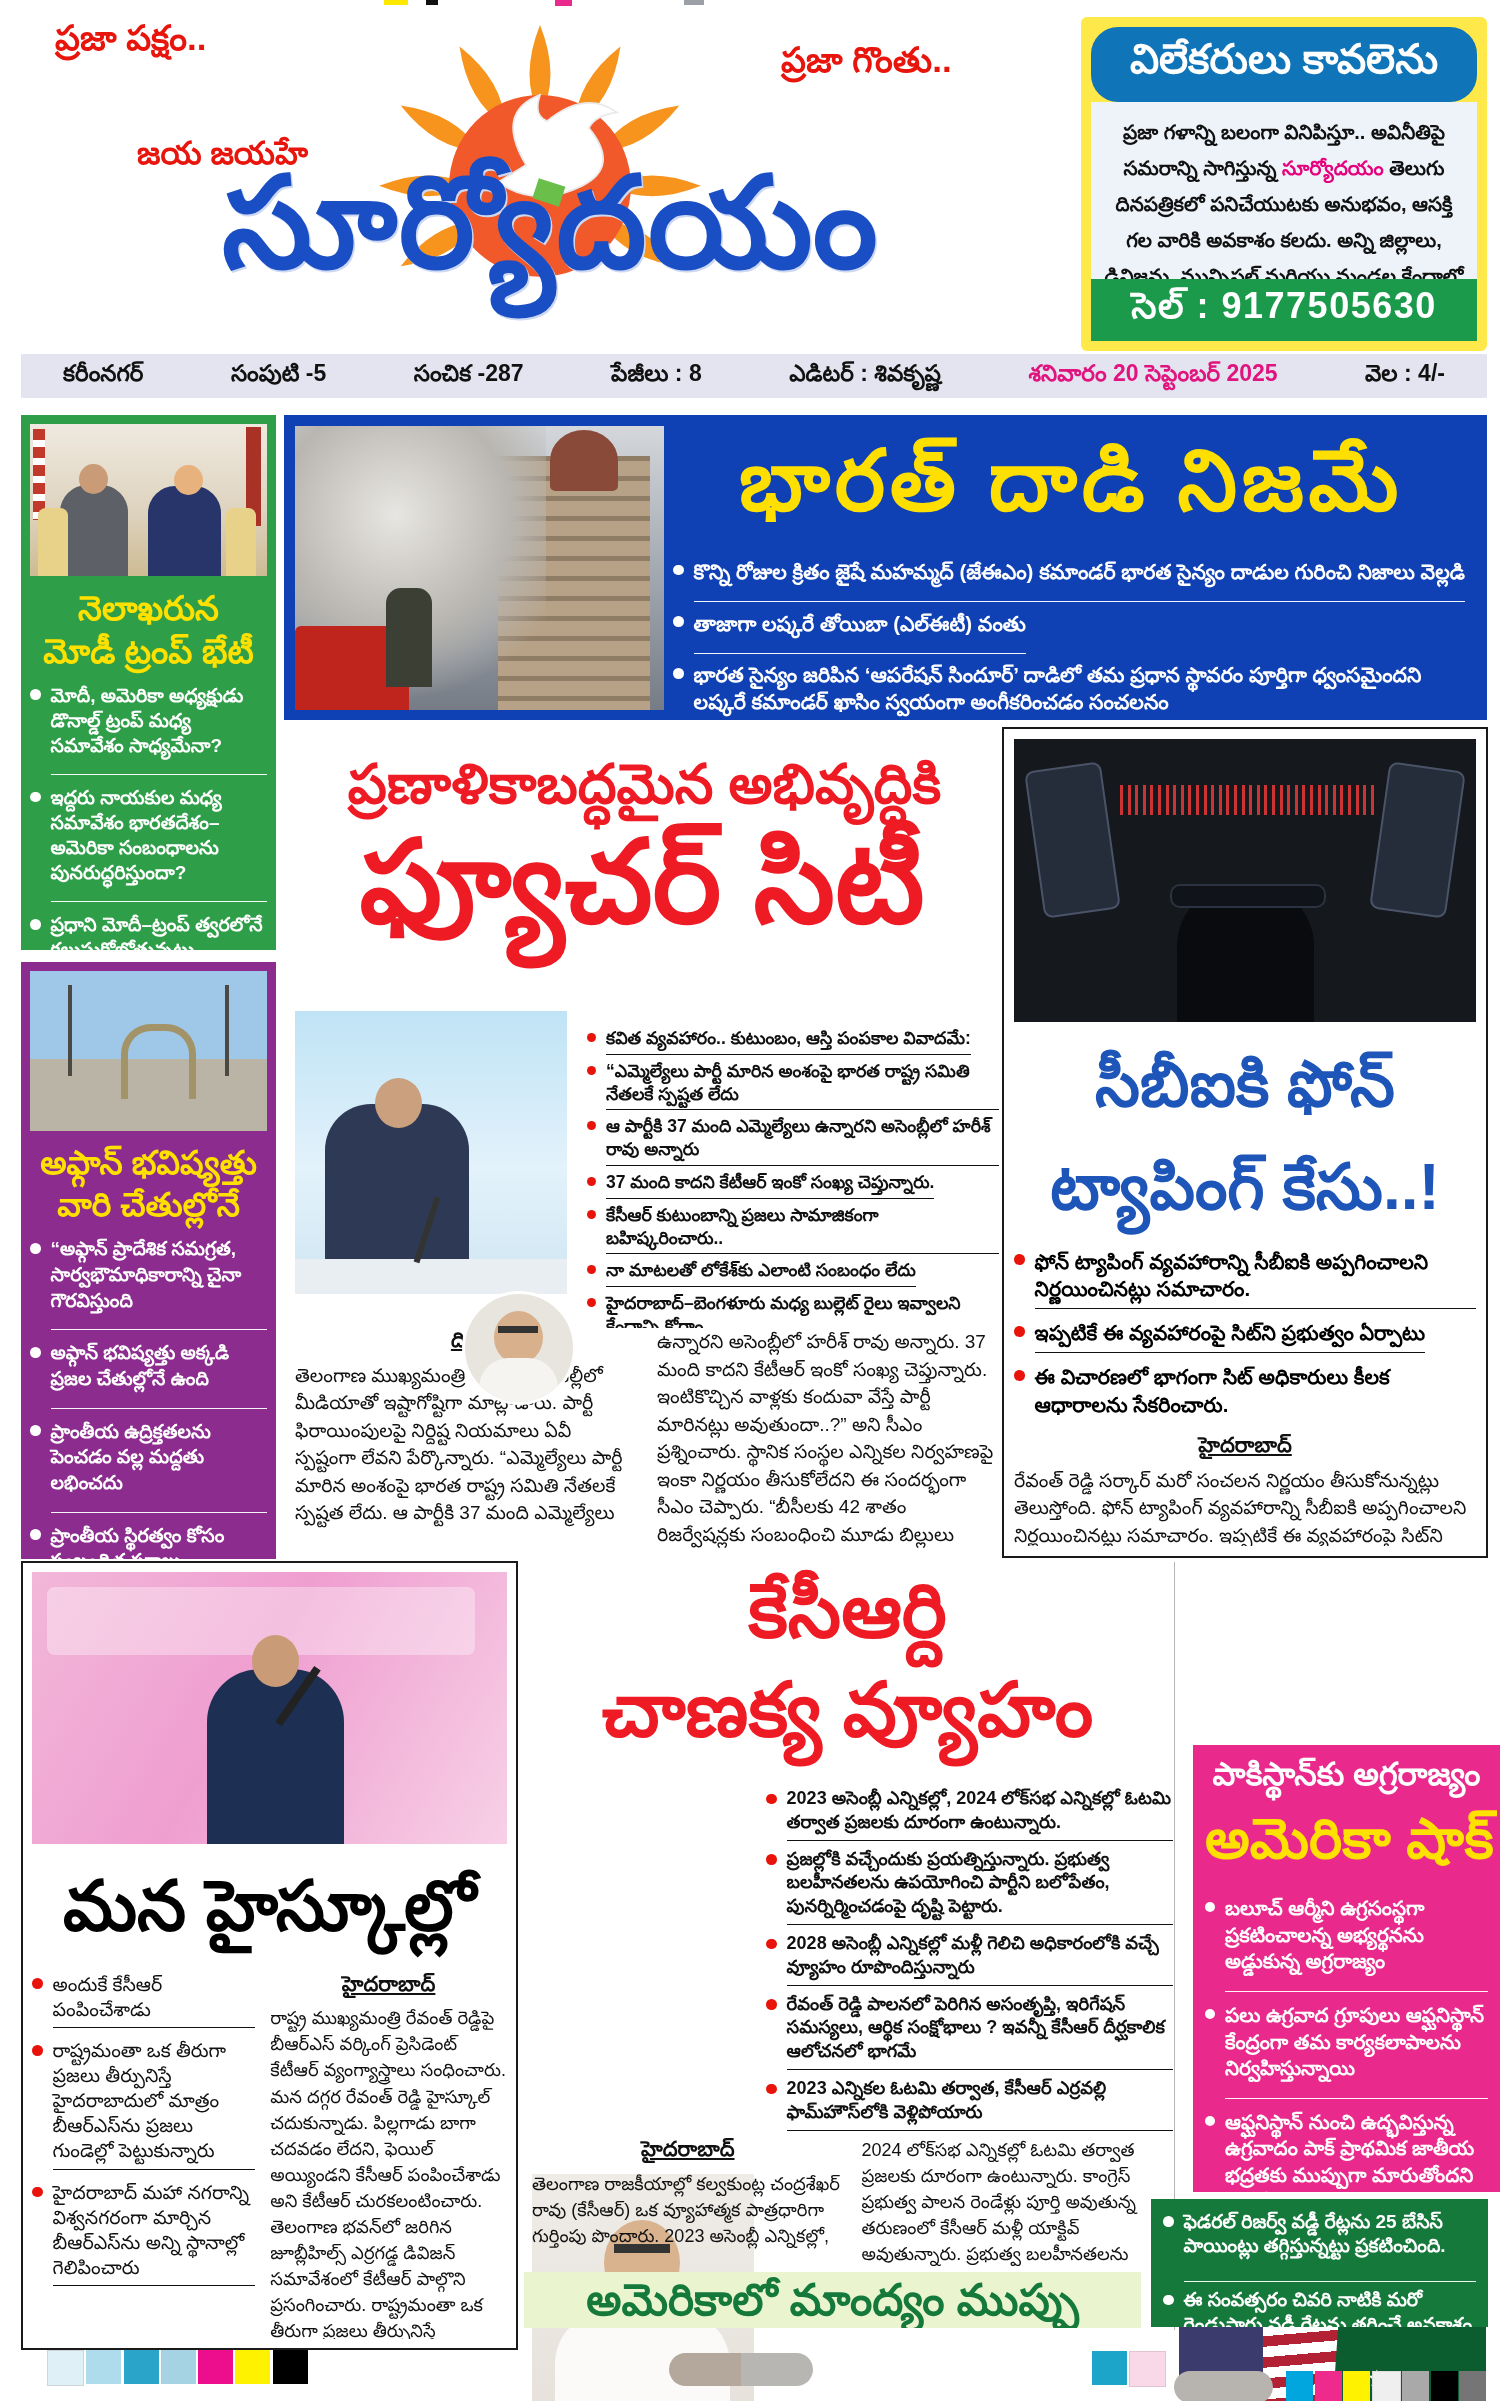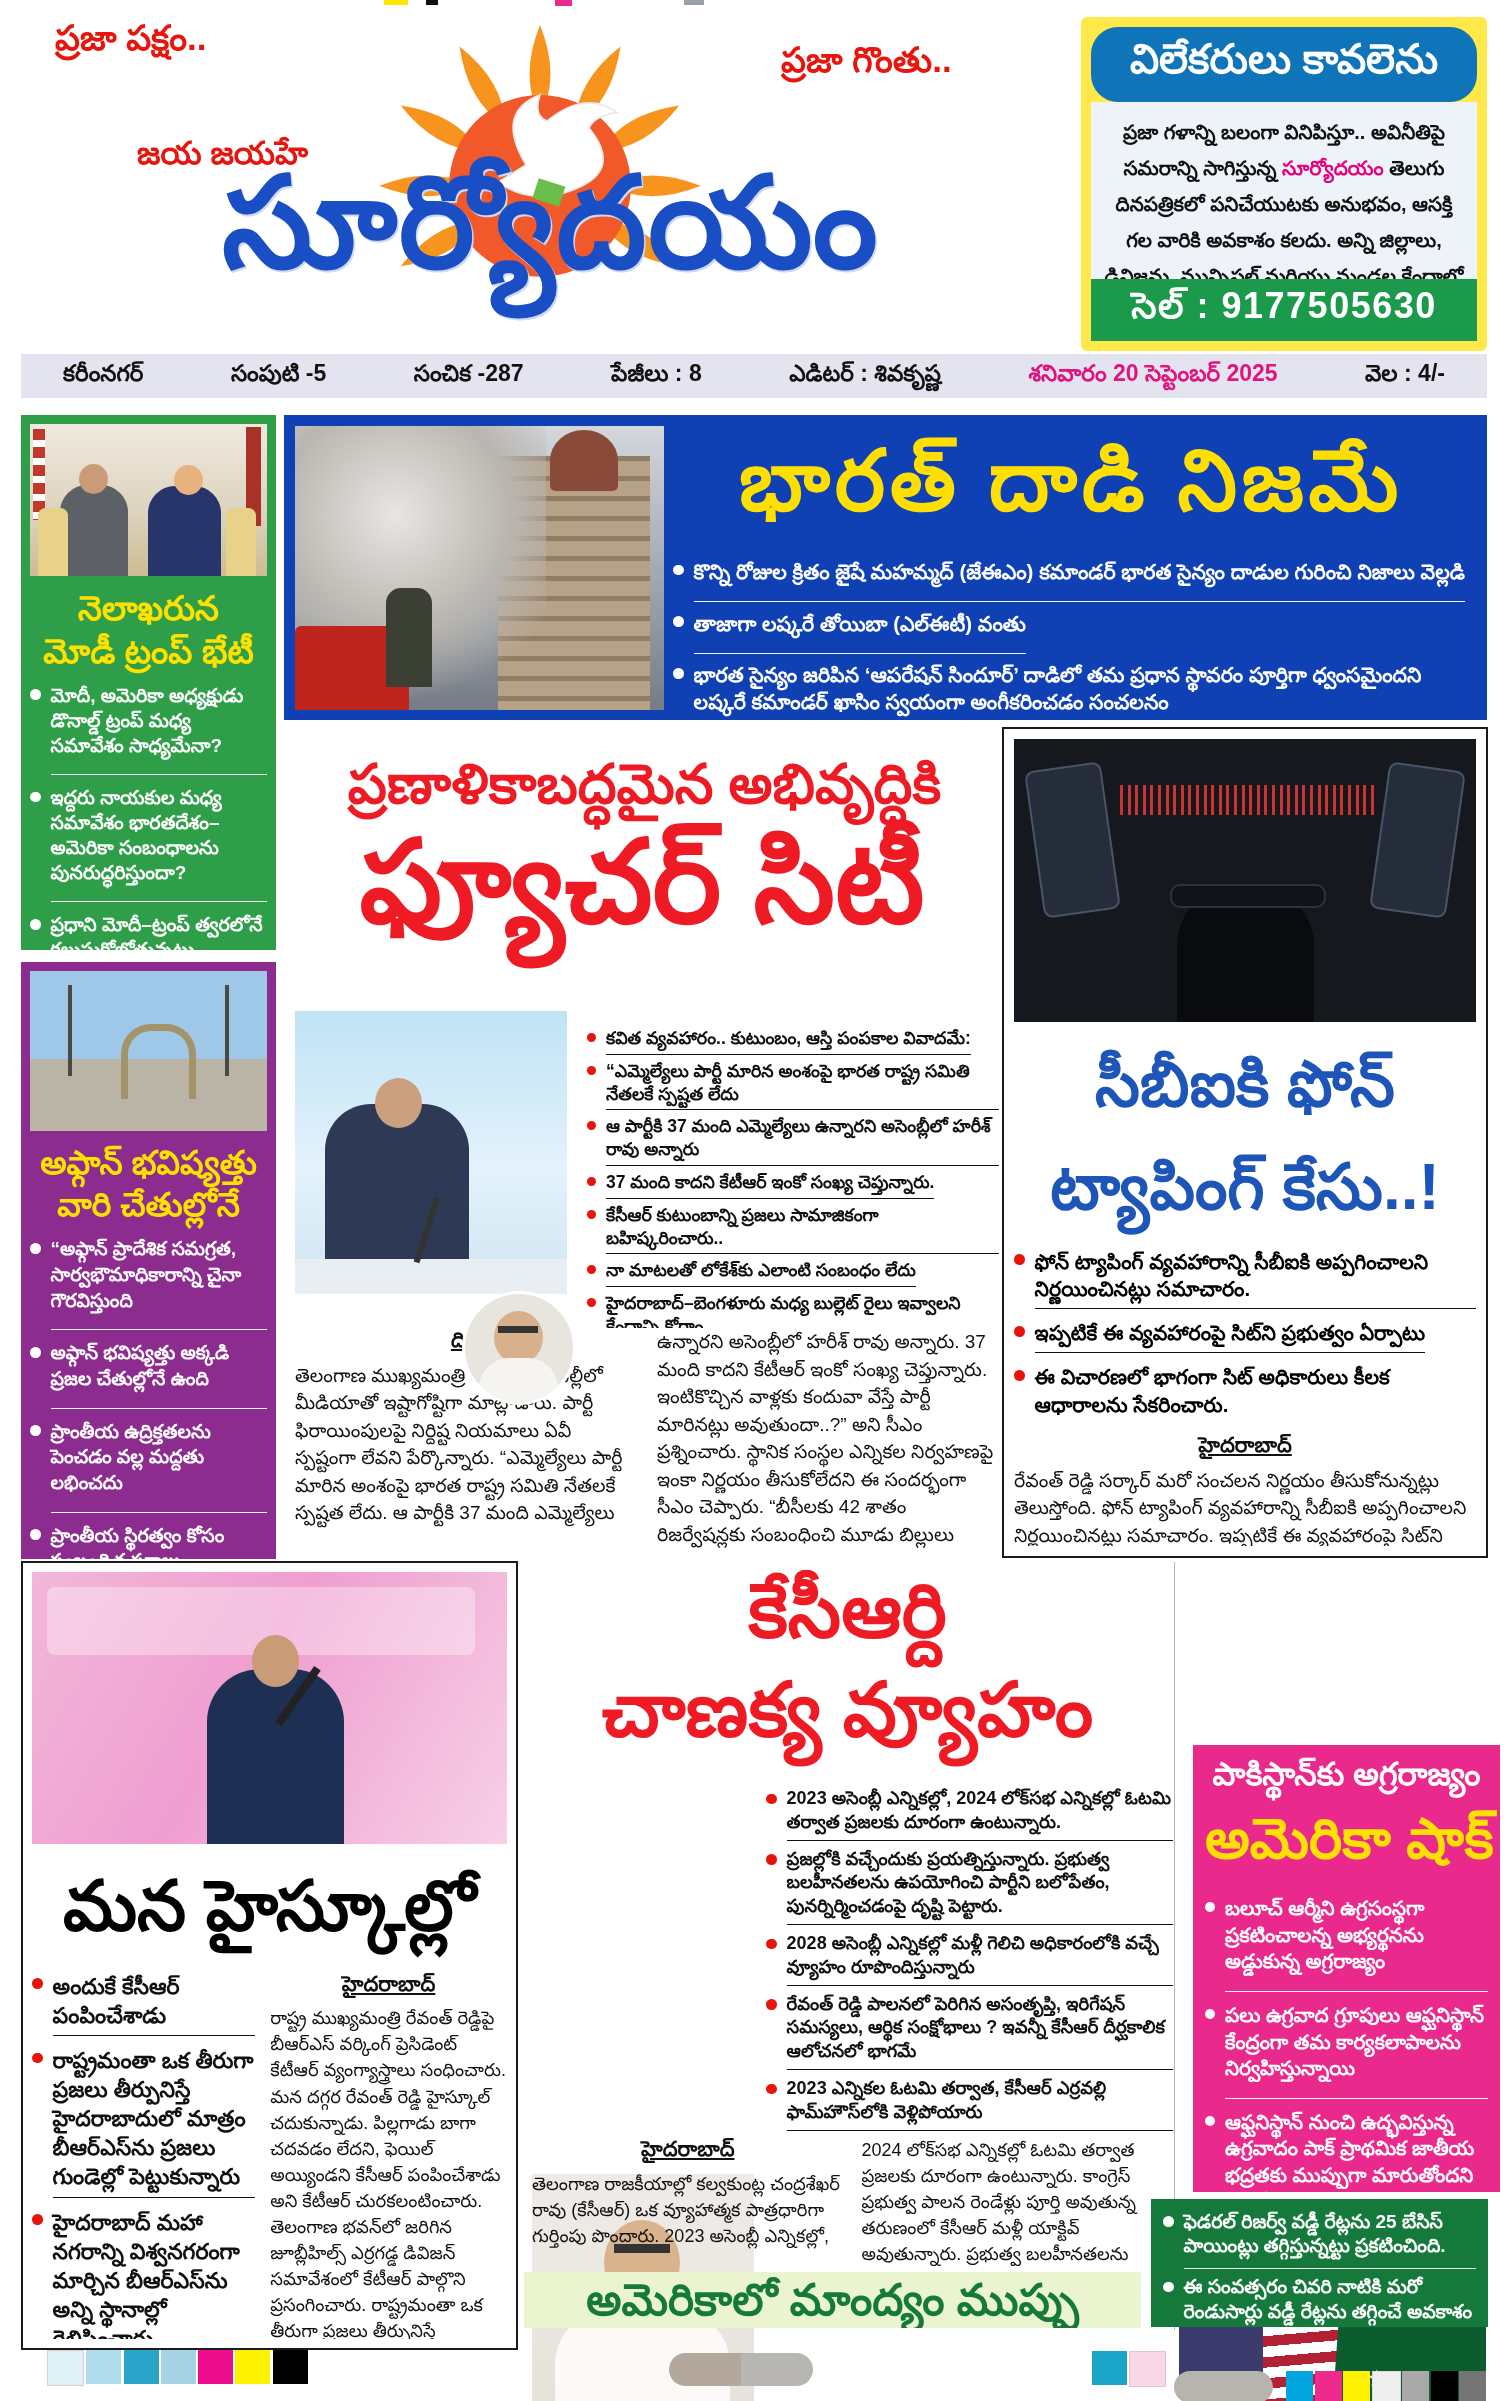--- a/index.html
+++ b/index.html
@@ -87,21 +87,21 @@
   .ktrbox{left:21px;top:1561px;width:497px;height:789px;border:2.3px solid #1a1a1a;box-sizing:border-box;padding:9px;display:flex;flex-direction:column;overflow:hidden;background:#fff;}
   .ktrphoto{width:100%;height:272px;background:linear-gradient(120deg,#f2b7d9 0%,#ef9ed0 45%,#f7d0e6 100%);flex:none;}
   .ktrphoto .banner{position:absolute;left:15px;top:15px;width:90%;height:68px;background:rgba(255,255,255,.35);border-radius:7.6px;}
   .ktrphoto .fig{position:absolute;left:175px;bottom:0;width:137px;height:175px;background:#1d2f52;border-radius:53px 53px 0 0;}
   .ktrphoto .head{position:absolute;left:220px;bottom:157px;width:47px;height:52px;background:#c99b76;border-radius:50%;}
   .ktrphoto .mic{position:absolute;left:262px;bottom:114px;width:7.6px;height:68px;background:#222;transform:rotate(35deg);}
   .ktr-head{color:#000;font-weight:bold;font-size:70px;text-align:center;line-height:1.3;margin-top:16.7px;white-space:nowrap;}
   .ktr-cols{display:flex;gap:15px;margin-top:20px;flex:1;overflow:hidden;}
   .ktr-cols .colL{width:47%;}
   .ktr-cols .colR{flex:1;}
-  .ktr-cols .b-text{color:#111;font-weight:700;font-size:22px;line-height:1.32;}
+  .ktr-cols .b-text{color:#111;font-weight:400;font-size:19px;line-height:1.32;}
   .ktr-cols .bodytext{font-size:18px;}
   
   .kcr-head{left:524px;top:1562px;width:647px;text-align:center;color:#ee1b24;font-weight:bold;font-size:76px;line-height:1.3;white-space:nowrap;}
   .kcrphoto{left:532px;top:1777px;width:222px;height:351px;background:linear-gradient(180deg,#efece7 0%,#e2ddd5 100%);}
   .kcrphoto .head{position:absolute;left:72px;top:46px;width:76px;height:85px;background:#d9b28e;border-radius:50%;}
   .kcrphoto .beard{position:absolute;left:84px;top:99px;width:53px;height:38px;background:#f2f0ec;border-radius:0 0 30px 30px;}
   .kcrphoto .glasses{position:absolute;left:82px;top:70px;width:56px;height:9px;background:#333;}
   .kcrphoto .body{position:absolute;left:23px;top:137px;width:175px;height:214px;background:#fbfaf8;border-radius:53px 53px 0 0;}
   .kcr-bullets{left:766px;top:1787px;width:407px;height:348px;overflow:hidden;}
   .kcr-bullets .b-text{color:#111;font-weight:600;font-size:18px;line-height:1.32;}
@@ -119,21 +119,21 @@
   .flags .moonin{position:absolute;right:44px;top:56px;width:53px;height:53px;border-radius:50%;background:#0b5c2e;}
   .flags .star{position:absolute;right:99px;top:53px;color:#fff;font-size:23px;}
   .pakbox{left:1179px;top:1745px;width:307px;height:447px;background:#e9298c;padding:10.6px 12px;box-sizing:border-box;overflow:hidden;margin-left:14px;}
   .pak-kicker{color:#fff;font-weight:bold;font-size:32px;text-align:center;white-space:nowrap;}
   .pak-head{color:#ffe100;font-weight:bold;font-size:56px;text-align:center;margin:6px 0 10.6px;white-space:nowrap;}
   .pakbox .b-text{color:#fff;font-weight:600;font-size:20px;line-height:1.33;}
   .pakbox .b-dot{background:#fff;width:10px;height:10px;}
   .fedbox{left:1151px;top:2199px;width:337px;height:128px;background:#15793b;padding:10.6px 12px;box-sizing:border-box;overflow:hidden;}
   .fedbox .b-text{color:#fff;font-weight:bold;font-size:19px;line-height:1.3;}
   .fedbox .b-row{margin-bottom:6px;}
-  .fedbox .sepw{padding-bottom:9px;}
+  .fedbox .sepw{padding-bottom:22px;}
   
   .calrow{display:flex;gap:2.3px;}
   .cal{width:35px;height:34px;}
   .pill{border-radius:17.5px;}
 </style>
 </head>
 <body>
 
 <div id="page">
 

